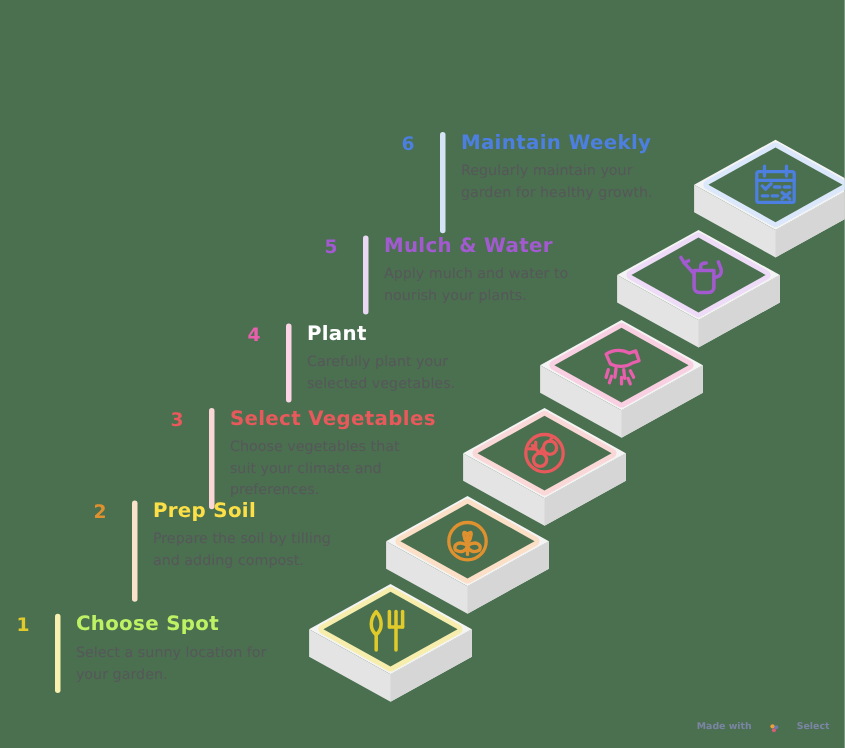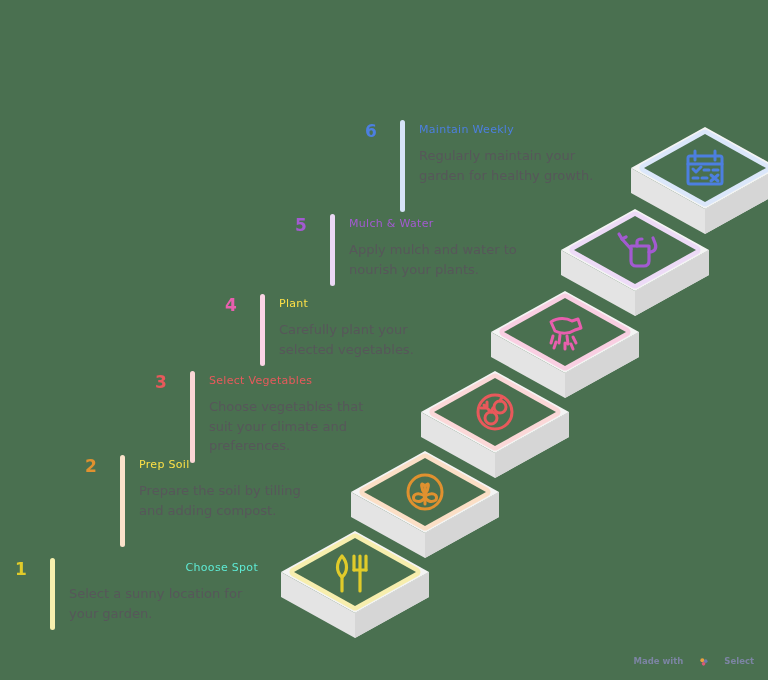--- a/index.html
+++ b/index.html
@@ -64,22 +64,22 @@
     border-radius: 3px;
     flex: 0 0 5px;
     margin: 0 14px 0 16px;
     align-self: stretch;
   }
   .step-body {
     flex: 1 1 auto;
   }
   .step-head {
     font-family: "DejaVu Sans", sans-serif;
-    font-size: 11px;
-    font-weight: normal;
+    font-size: 18px;
+    font-weight: bold;
     letter-spacing: 0.3px;
     line-height: 20px;
     margin-bottom: 6px;
   }
   .step-desc {
     font-family: "DejaVu Sans", sans-serif;
     font-size: 13px;
     line-height: 19.5px;
     color: #57575a;
     max-width: 180px;
@@ -241,21 +241,21 @@
       <g transform="translate(705,168)" stroke="#4c7fe0">
         <use href="#ic-cal"></use>
       </g>
     </g>
   </svg>
 
   <div class="step-text" style="left:8px; top:558px; width:250px; height:72px;">
     <div class="step-num" style="color:#e0cb2a;">1</div>
     <div class="step-rule" style="background:#f7f0ae;"></div>
     <div class="step-body">
-      <div class="step-head" style="color:#5eead4;text-align:right;">Choose Spot</div>
+      <div class="step-head" style="color:#bef264;">Choose Spot</div>
       <div class="step-desc">Select a sunny location for your garden.</div>
     </div>
   </div>
 
   <div class="step-text" style="left:78px; top:455px; width:250px; height:92px;">
     <div class="step-num" style="color:#e0912f;">2</div>
     <div class="step-rule" style="background:#fbe2cb;"></div>
     <div class="step-body">
       <div class="step-head" style="color:#fde047;">Prep Soil</div>
       <div class="step-desc">Prepare the soil by tilling and adding compost.</div>
@@ -268,21 +268,21 @@
     <div class="step-body">
       <div class="step-head" style="color:#e8595b;">Select Vegetables</div>
       <div class="step-desc">Choose vegetables that suit your climate and preferences.</div>
     </div>
   </div>
 
   <div class="step-text" style="left:218px; top:294px; width:250px; height:72px;">
     <div class="step-num" style="color:#e85fae;">4</div>
     <div class="step-rule" style="background:#fbd4e6;"></div>
     <div class="step-body">
-      <div class="step-head" style="color:#fde047;">Plant</div>
+      <div class="step-head" style="color:#ffffff;">Plant</div>
       <div class="step-desc">Carefully plant your selected vegetables.</div>
     </div>
   </div>
 
   <div class="step-text" style="left:288px; top:214px; width:260px; height:72px;">
     <div class="step-num" style="color:#a35ad1;">5</div>
     <div class="step-rule" style="background:#ebd8f5;"></div>
     <div class="step-body">
       <div class="step-head" style="color:#a35ad1;">Mulch &amp; Water</div>
       <div class="step-desc" style="max-width:190px;">Apply mulch and water to nourish your plants.</div>

